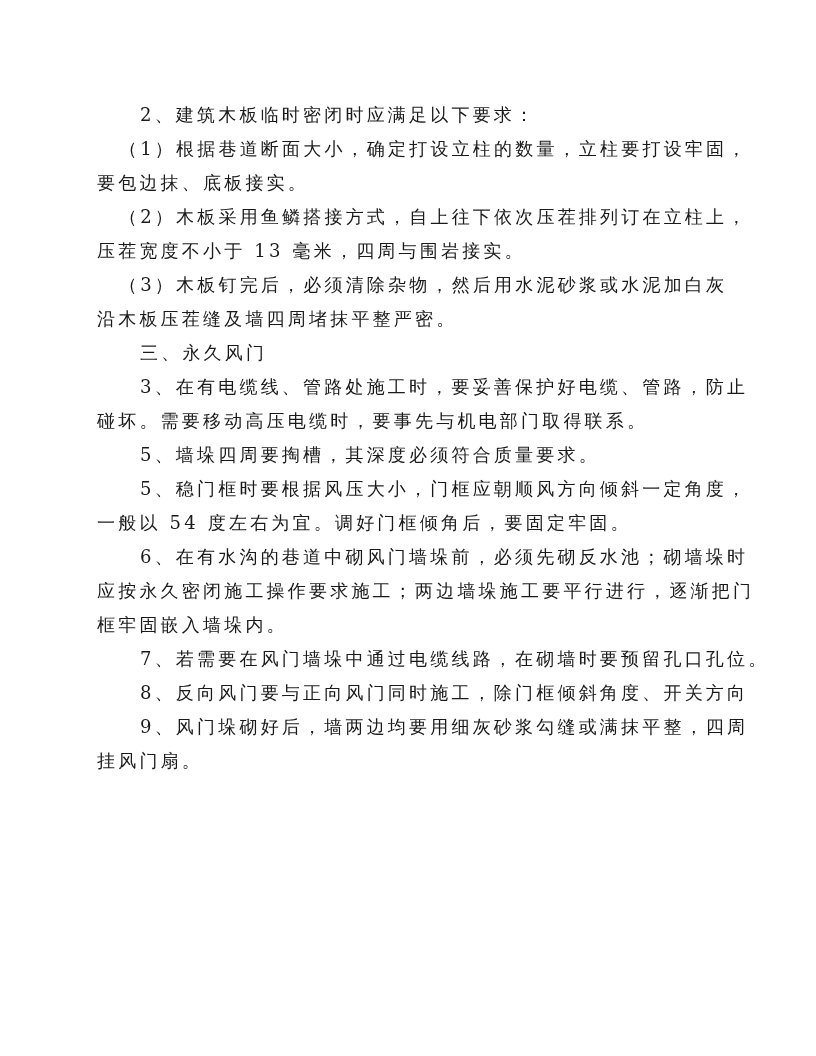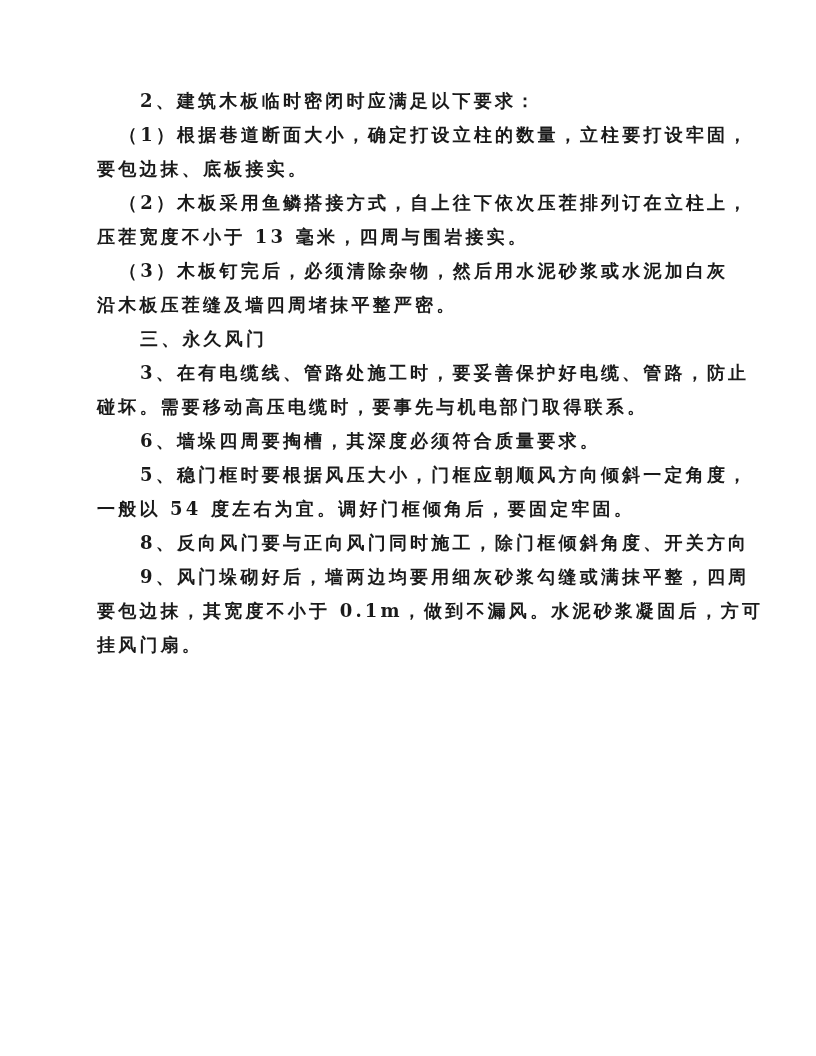--- a/index.html
+++ b/index.html
@@ -1,18 +1,18 @@
 <!DOCTYPE html>
 <html><head>
 <meta charset="utf-8">
 <style>
   html, body { margin: 0; padding: 0; background: #ffffff; }
   body { width: 816px; height: 1056px; position: relative; overflow: hidden;
          font-family: "DejaVu Serif", "Liberation Serif", serif; color: #1a1a1a; }
-  .page { position: absolute; left: 97px; top: 84px; width: 624px; font-weight: bold; }
+  .page { position: absolute; left: 97px; top: 98px; width: 624px; }
   .line { height: 34px; line-height: 34px; font-size: 18px; white-space: nowrap;
           letter-spacing: 3.2px; }
   .indent { padding-left: 43px; }
   .indent-paren { padding-left: 22px; }
 </style>
 </head>
 <body>
 
 <div class="page">
   <div>
@@ -31,27 +31,34 @@
     <div class="line">沿木板压茬缝及墙四周堵抹平整严密。</div>
   </div>
   <div>
     <div class="line indent">三、永久风门</div>
   </div>
   <div>
     <div class="line indent">3、在有电缆线、管路处施工时，要妥善保护好电缆、管路，防止</div>
     <div class="line">碰坏。需要移动高压电缆时，要事先与机电部门取得联系。</div>
   </div>
   <div>
-    <div class="line indent">6、墙垛四周要掏槽，其深度必须符合质量要求。</div>
+    <div class="line indent">5、墙垛四周要掏槽，其深度必须符合质量要求。</div>
   </div>
   <div>
     <div class="line indent">5、稳门框时要根据风压大小，门框应朝顺风方向倾斜一定角度，</div>
     <div class="line">一般以 54 度左右为宜。调好门框倾角后，要固定牢固。</div>
   </div>
   <div>
+    <div class="line indent">6、在有水沟的巷道中砌风门墙垛前，必须先砌反水池；砌墙垛时</div>
+    <div class="line">应按永久密闭施工操作要求施工；两边墙垛施工要平行进行，逐渐把门</div>
+    <div class="line">框牢固嵌入墙垛内。</div>
+  </div>
+  <div>
+    <div class="line indent">7、若需要在风门墙垛中通过电缆线路，在砌墙时要预留孔口孔位。</div>
+  </div>
+  <div>
     <div class="line indent">8、反向风门要与正向风门同时施工，除门框倾斜角度、开关方向</div>
   </div>
   <div>
     <div class="line indent">9、风门垛砌好后，墙两边均要用细灰砂浆勾缝或满抹平整，四周</div>
-    <div class="line">要包边抹，其宽度不小于 0.1m，做到不漏风。水泥砂浆凝固后，方可</div>
     <div class="line">挂风门扇。</div>
   </div>
 </div>
 
 </body></html>

